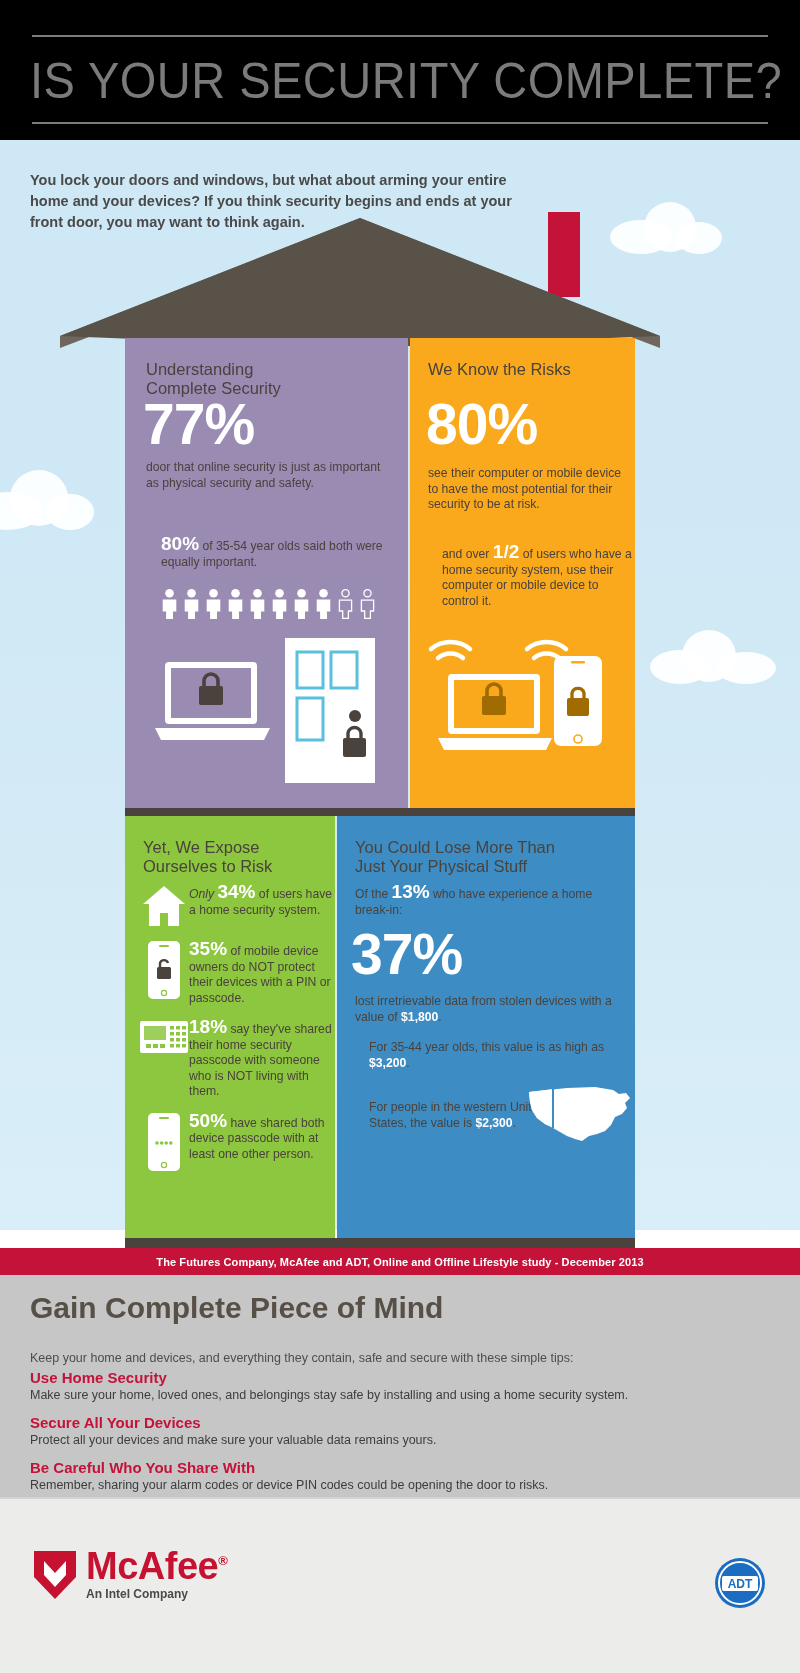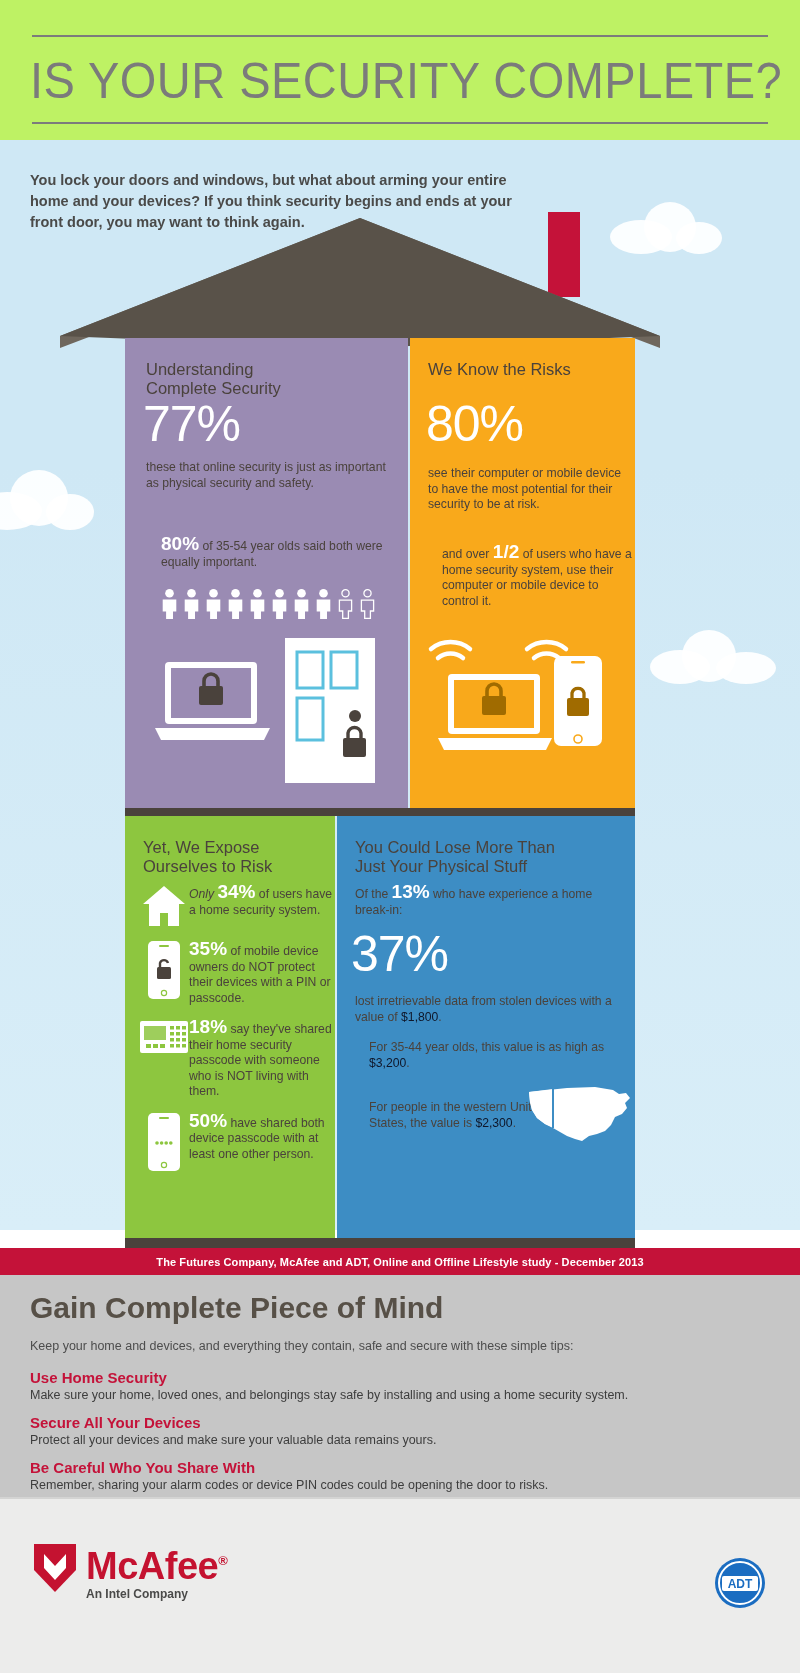--- a/index.html
+++ b/index.html
@@ -7,21 +7,21 @@
     width: 800px; height: 1673px;
     font-family: "Liberation Sans", sans-serif;
     background: #ffffff;
     overflow: hidden;
   }
   .page { position: relative; width: 800px; height: 1673px; }
 
   
   .header {
     position: absolute; left: 0; top: 0; width: 800px; height: 140px;
-    background: #bef264;
+    background: #000000;
   }
   .header-rule {
     position: absolute; left: 32px; width: 736px; height: 2px; background: #7c7c7c;
   }
   .header-rule.top { top: 35px; }
   .header-rule.bot { top: 122px; }
   .header-title {
     position: absolute; left: 30px; top: 44px; width: 745px;
     font-size: 50px; line-height: 74px;
     font-weight: 300; color: #7b7b7b;
@@ -66,25 +66,25 @@
   .band {
     position: absolute; background: #4a423c;
   }
   .band.mid   { left: 0; top: 470px; width: 510px; height: 8px; }
   .band.base  { left: 0; top: 900px; width: 510px; height: 10px; }
 
   .sect-title {
     font-size: 16.5px; font-weight: normal; color: #4a423c; line-height: 19px;
   }
   .big-num {
-    font-size: 50px; font-weight: normal; color: #ffffff; line-height: 60px;
+    font-size: 57px; font-weight: bold; color: #ffffff; line-height: 60px;
     letter-spacing: -1px;
   }
   .body-txt { font-size: 12.2px; line-height: 15.5px; color: #4a423c; }
-  .body-txt .w { color:#0f172a; font-weight:normal; }
+  .body-txt .w { color:#ffffff; font-weight:bold; }
   .med-num { font-size: 19px; font-weight: bold; color: #ffffff; }
   .ital { font-style: italic; }
 
   
   .pu-head  { position:absolute; left:21px; top:22px; width:230px; }
   .pu-77    { position:absolute; left:18px; top:56px; }
   .pu-sub   { position:absolute; left:21px; top:122px; width:245px; }
   .pu-80    { position:absolute; left:36px; top:198px; width:235px; }
   .people   { position:absolute; left:36px; top:251px; width:240px; height:32px; display:flex; gap:5px; }
 
@@ -122,33 +122,33 @@
   
   .tips {
     position: absolute; left: 0; top: 1275px; width: 800px; height: 222px;
     background: #c6c6c6;
     text-decoration: underline;
   }
   .tips-title {
     position:absolute; left:30px; top:16px; font-size:30px; font-weight:bold; color:#575047;
   }
   .tips-lead {
-    position:absolute; left:30px; top:64px; font-size:12.5px; color:#4d4d4d;
+    position:absolute; left:30px; top:76px; font-size:12.5px; color:#4d4d4d;
   }
   .tip { position:absolute; left:30px; width:740px; }
   .tip-h { font-size:15px; font-weight:bold; color:#c41239; line-height:19px; }
   .tip-b { font-size:12.5px; color:#3d3d3d; line-height:17px; }
 
   
   .footer {
     position: absolute; left: 0; top: 1497px; width: 800px; height: 176px;
     background: #ececeb;
   }
   .footer-rule { position:absolute; left:0; top:0; width:800px; height:2px; background:#d4d4d3; }
-  .mcafee { position:absolute; left:32px; top:45px; display:flex; align-items:flex-start; }
+  .mcafee { position:absolute; left:32px; top:45px; display:flex; align-items:flex-end; }
   .mc-shield { width:46px; height:52px; margin-right:8px; }
   .mc-word { font-size:38px; font-weight:bold; color:#c41230; line-height:38px; letter-spacing:-.5px;}
   .mc-reg { font-size:13px; vertical-align:super; }
   .mc-sub { font-size:12px; font-weight:bold; color:#4a4a49; margin-top:2px; }
   .adt { position:absolute; right:34px; top:60px; width:52px; height:52px; }
 </style>
 </head>
 <body>
 
 <div class="page">
@@ -186,21 +186,21 @@
   </svg>
 
   <div class="panels">
 
     <div class="panel p-purple">
       <div class="sect-title pu-head">
         <span>Understanding</span><br>
         <span>Complete Security</span>
       </div>
       <div class="big-num pu-77">77%</div>
-      <div class="body-txt pu-sub">these that online security is just as important as physical security and safety.</div>
+      <div class="body-txt pu-sub">door that online security is just as important as physical security and safety.</div>
       <div class="body-txt pu-80">
         <span class="med-num">80%</span><span> of 35-54 year olds said both were equally important.</span>
       </div>
 
       <div class="people">
         <svg width="17" height="30" viewBox="0 0 17 30">
             <circle cx="8.5" cy="4.3" r="4.3" fill="#fff"></circle>
             <path d="M1.7 10.5h13.6v12H12v7.5H5.1v-7.5H1.7z" fill="#fff"></path>
           </svg>
         <svg width="17" height="30" viewBox="0 0 17 30">

